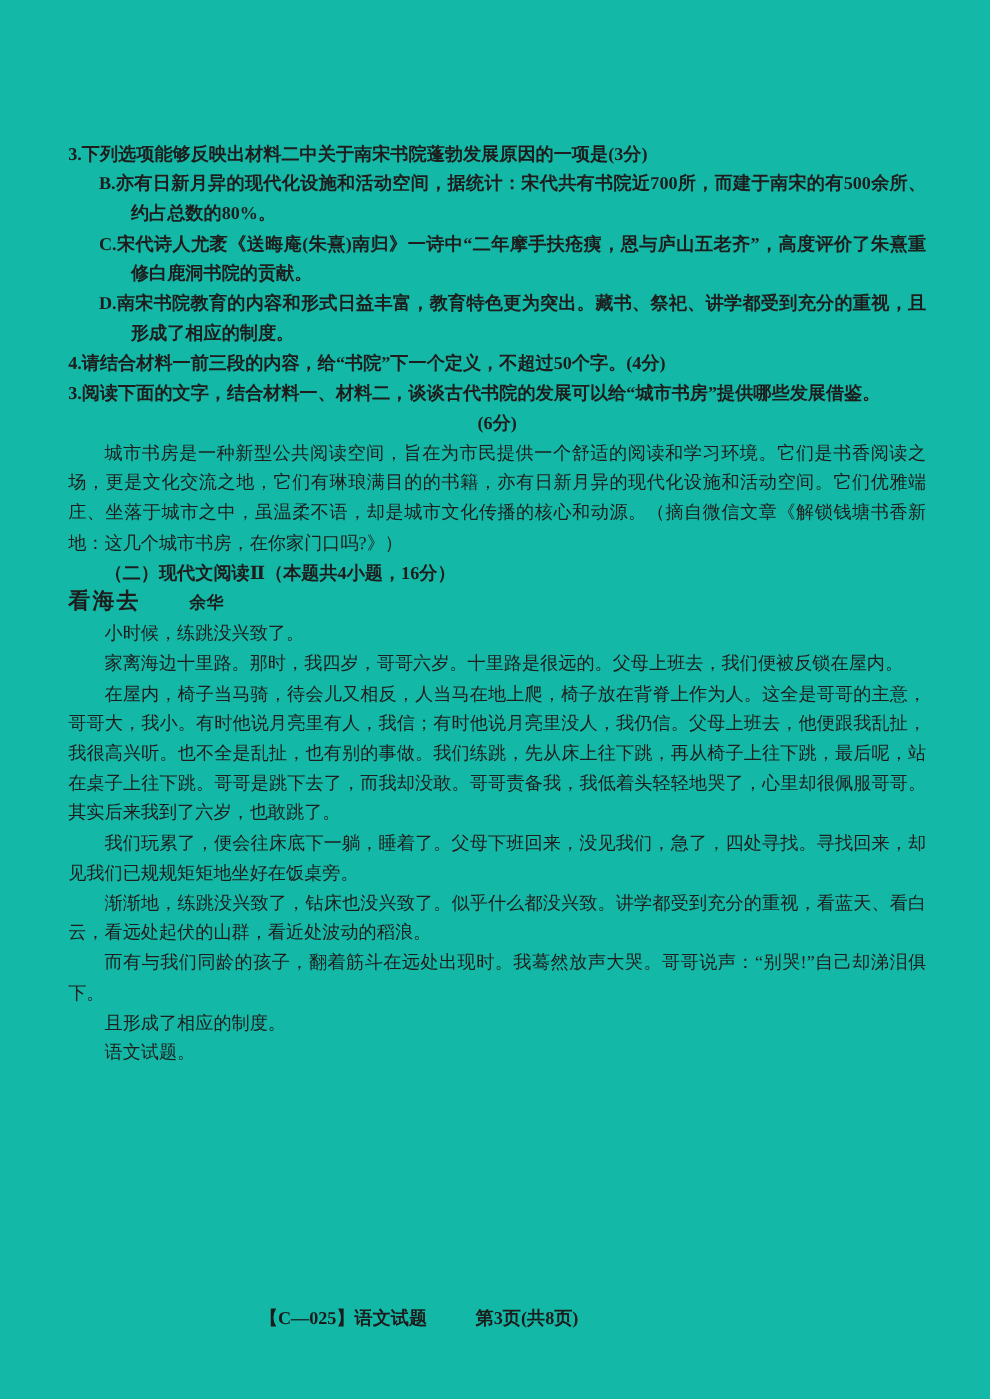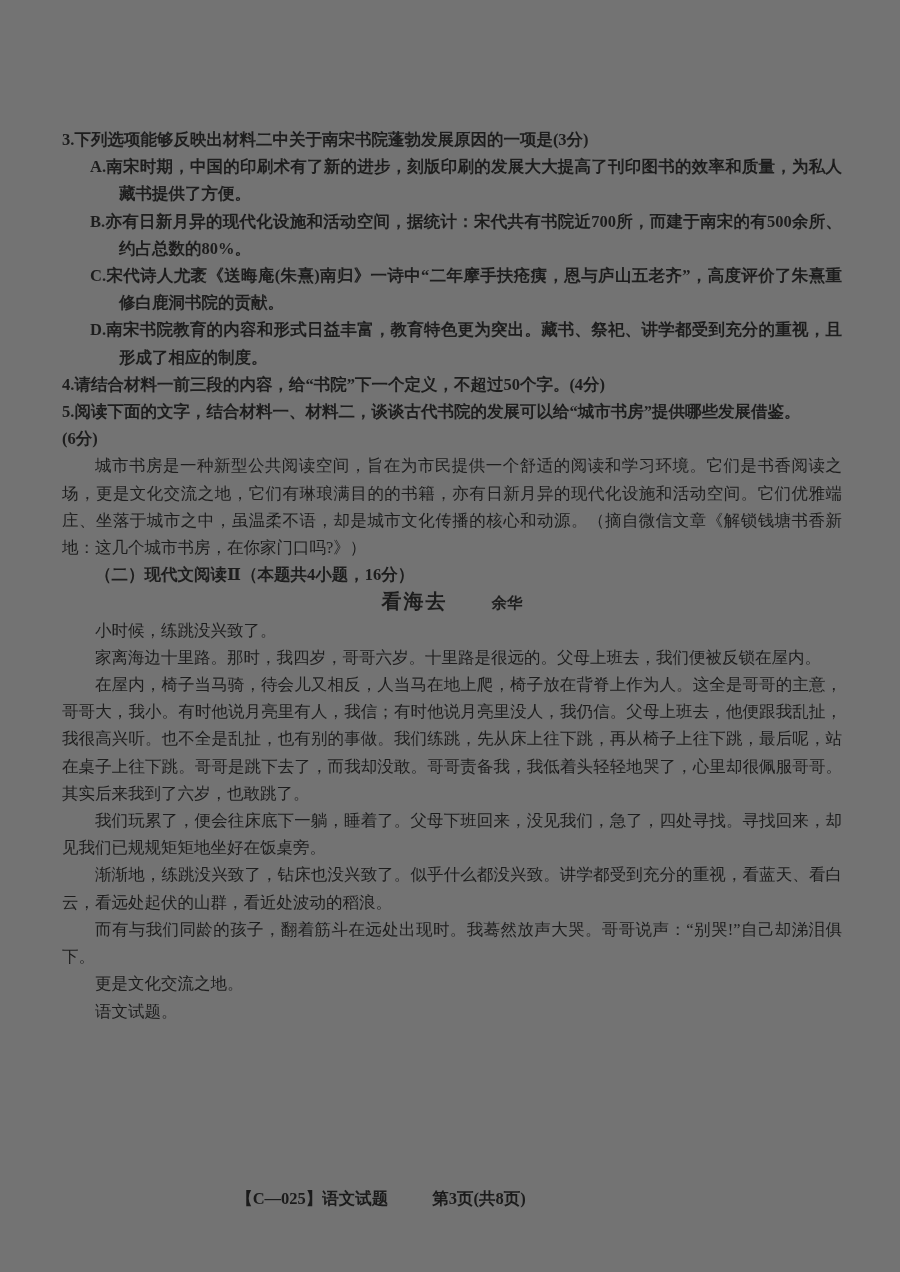--- a/index.html
+++ b/index.html
@@ -4,21 +4,21 @@
 <style>
   html, body {
     margin: 0;
     padding: 0;
     background: #e9e9e9;
   }
   .page {
     position: relative;
     width: 900px;
     height: 1272px;
-    background: #737373;
+    background: #14b8a6;
     overflow: hidden;
     font-family: "Liberation Serif", "DejaVu Serif", serif;
     color: #1d1d1d;
   }
   .content {
     position: absolute;
     left: 62px;
     top: 126px;
     width: 780px;
     font-size: 16.5px;
@@ -26,30 +26,30 @@
     text-align: justify;
     font-weight: 600;
   }
   .content p { margin: 0; }
   .q { text-indent: 0; }
   .opt {
     padding-left: 57px;
     text-indent: -29px;
   }
   .score-line {
-    text-align: left;
+    text-align: center;
     font-weight: 600;
   }
   .kai {
     font-weight: 500;
     text-indent: 2em;
   }
   .indent2 { text-indent: 2em; }
   .title-row {
-    text-align: center;
+    text-align: left;
     margin: 1px 0 1px;
     text-indent: 0;
   }
   .essay-title {
     font-size: 20px;
     font-weight: 700;
     letter-spacing: 2px;
   }
   .essay-author {
     font-size: 15.5px;
@@ -69,45 +69,44 @@
   .footer .gap { display: inline-block; width: 44px; }
 </style>
 </head>
 <body>
 
 <div class="page">
   <div class="content">
 
     <p class="q">3.下列选项能够反映出材料二中关于南宋书院蓬勃发展原因的一项是(3分)</p>
 
-    <p class="opt">A.南宋时期，中国的印刷术有了新的进步，刻版印刷的发展大大提高了刊印图书的效率和质量，为私人藏书提供了方便。</p>
     <p class="opt">B.亦有日新月异的现代化设施和活动空间，据统计：宋代共有书院近700所，而建于南宋的有500余所、约占总数的80%。</p>
     <p class="opt">C.宋代诗人尤袤《送晦庵(朱熹)南归》一诗中“二年摩手扶疮痍，恩与庐山五老齐”，高度评价了朱熹重修白鹿洞书院的贡献。</p>
     <p class="opt">D.南宋书院教育的内容和形式日益丰富，教育特色更为突出。藏书、祭祀、讲学都受到充分的重视，且形成了相应的制度。</p>
 
     <p class="q">4.请结合材料一前三段的内容，给“书院”下一个定义，不超过50个字。(4分)</p>
-    <p class="q">5.阅读下面的文字，结合材料一、材料二，谈谈古代书院的发展可以给“城市书房”提供哪些发展借鉴。</p>
+    <p class="q">3.阅读下面的文字，结合材料一、材料二，谈谈古代书院的发展可以给“城市书房”提供哪些发展借鉴。</p>
     <p class="score-line">(6分)</p>
 
     <p class="kai">城市书房是一种新型公共阅读空间，旨在为市民提供一个舒适的阅读和学习环境。它们是书香阅读之场，更是文化交流之地，它们有琳琅满目的的书籍，亦有日新月异的现代化设施和活动空间。它们优雅端庄、坐落于城市之中，虽温柔不语，却是城市文化传播的核心和动源。（摘自微信文章《解锁钱塘书香新地：这几个城市书房，在你家门口吗?》）</p>
 
     <p class="indent2">（二）现代文阅读Ⅱ（本题共4小题，16分）</p>
 
     <p class="title-row">
       <span class="essay-title">看海去</span>
       <span class="essay-author">余华</span>
     </p>
 
     <p class="kai">小时候，练跳没兴致了。</p>
     <p class="kai">家离海边十里路。那时，我四岁，哥哥六岁。十里路是很远的。父母上班去，我们便被反锁在屋内。</p>
     <p class="kai">在屋内，椅子当马骑，待会儿又相反，人当马在地上爬，椅子放在背脊上作为人。这全是哥哥的主意，哥哥大，我小。有时他说月亮里有人，我信；有时他说月亮里没人，我仍信。父母上班去，他便跟我乱扯，我很高兴听。也不全是乱扯，也有别的事做。我们练跳，先从床上往下跳，再从椅子上往下跳，最后呢，站在桌子上往下跳。哥哥是跳下去了，而我却没敢。哥哥责备我，我低着头轻轻地哭了，心里却很佩服哥哥。其实后来我到了六岁，也敢跳了。</p>
     <p class="kai">我们玩累了，便会往床底下一躺，睡着了。父母下班回来，没见我们，急了，四处寻找。寻找回来，却见我们已规规矩矩地坐好在饭桌旁。</p>
     <p class="kai">渐渐地，练跳没兴致了，钻床也没兴致了。似乎什么都没兴致。讲学都受到充分的重视，看蓝天、看白云，看远处起伏的山群，看近处波动的稻浪。</p>
     <p class="kai">而有与我们同龄的孩子，翻着筋斗在远处出现时。我蓦然放声大哭。哥哥说声：“别哭!”自己却涕泪俱下。</p>
-    <p class="kai">更是文化交流之地。</p>
+    <p class="kai">且形成了相应的制度。</p>
     <p class="kai">语文试题。</p>
 
   </div>
 
   <div class="footer">
     <span>【C—025】语文试题</span><span class="gap"></span><span>第3页(共8页)</span>
   </div>
 </div>
 
 </body></html>

